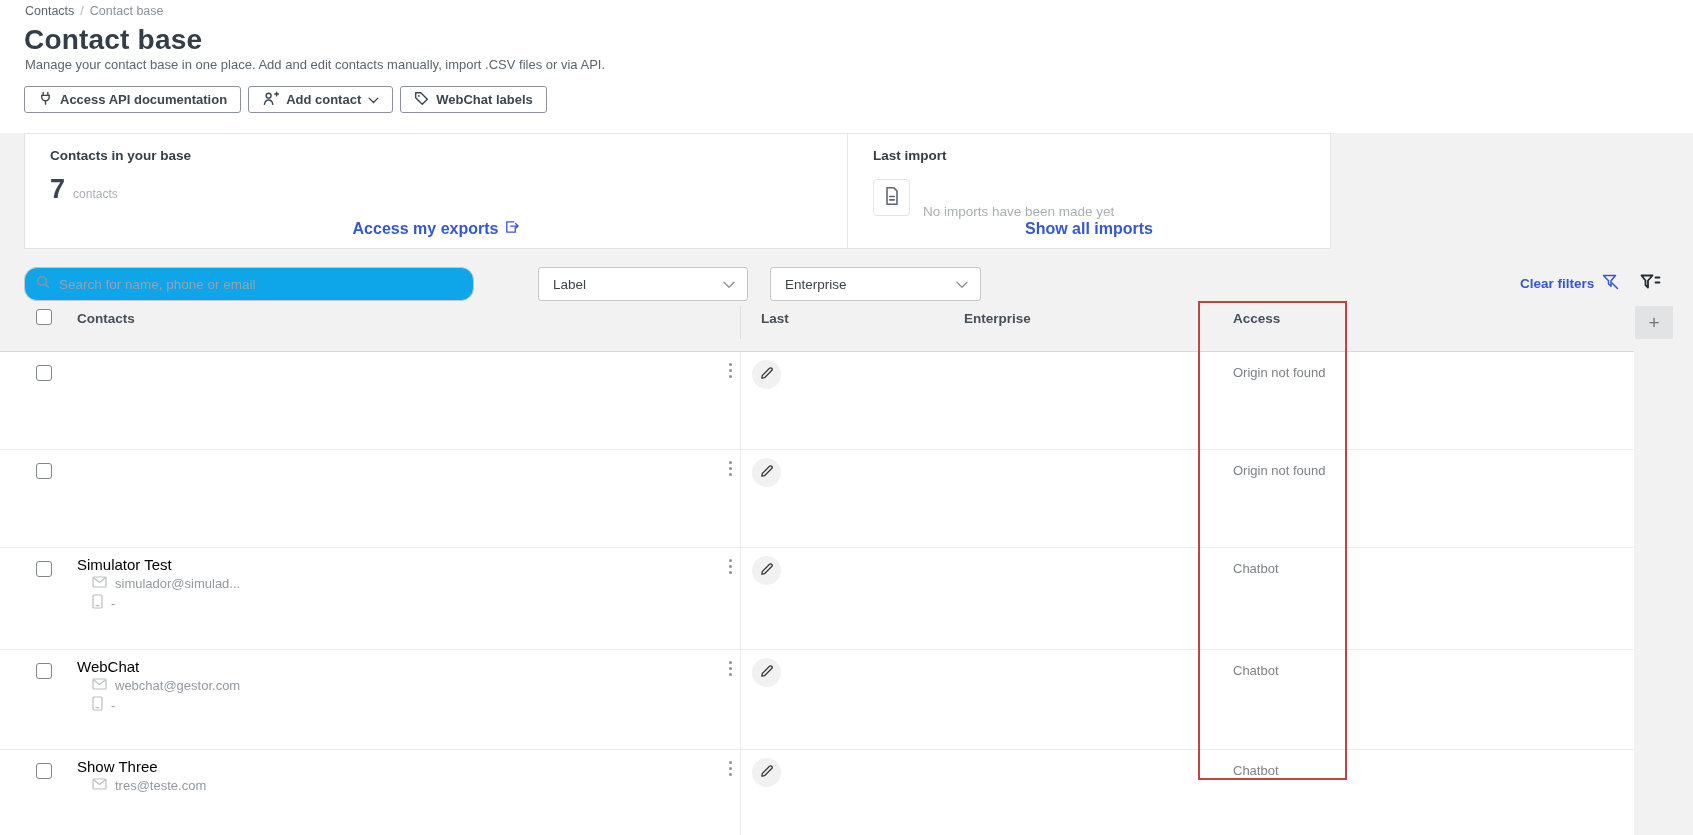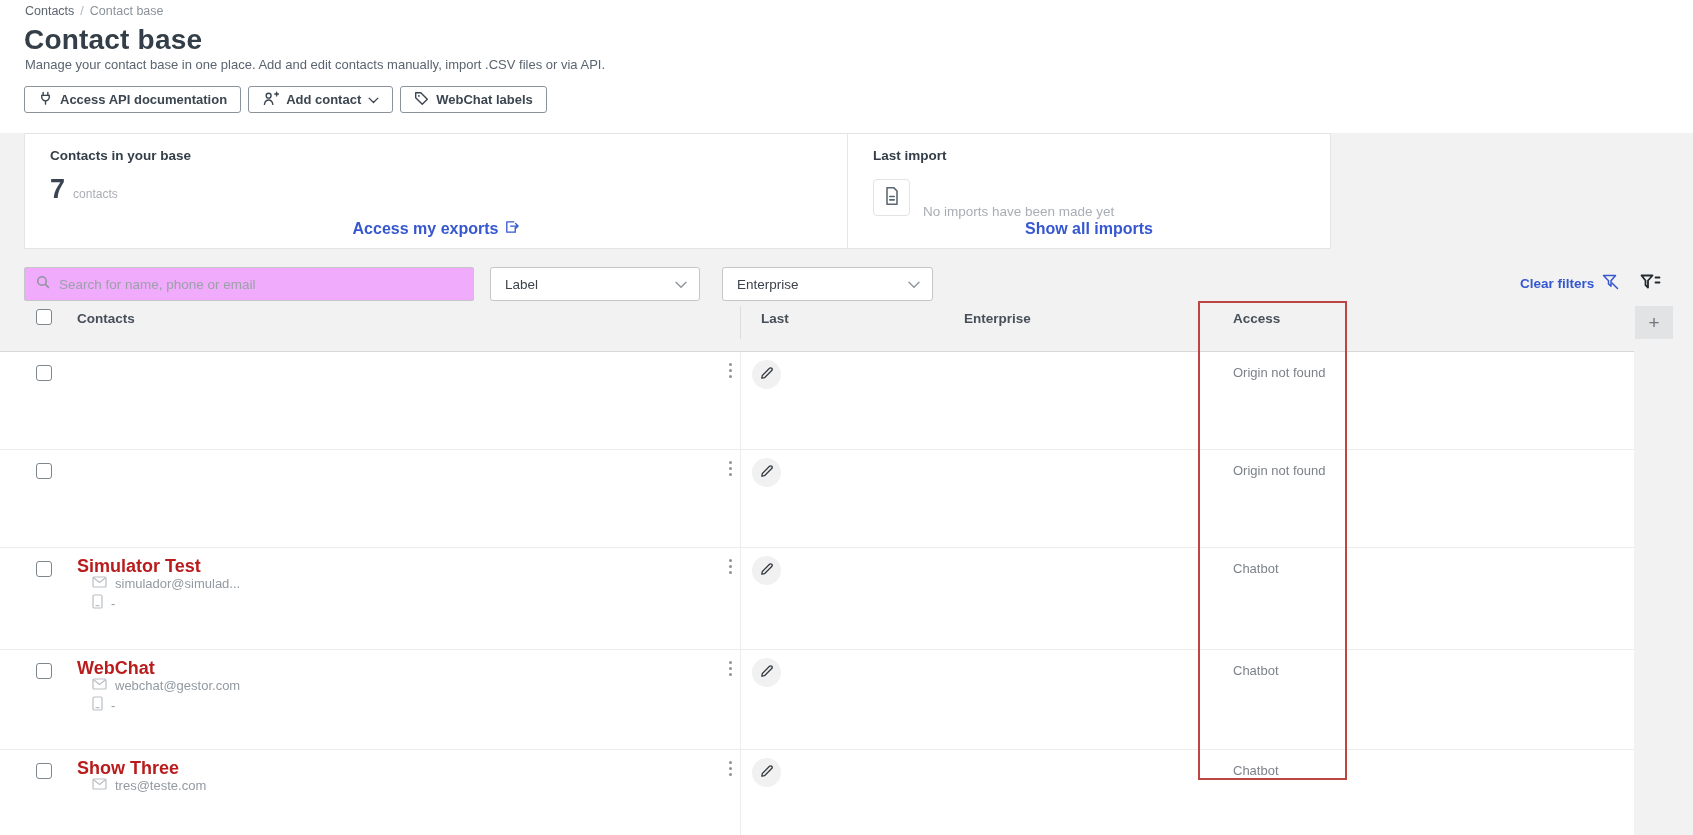--- a/index.html
+++ b/index.html
@@ -44,30 +44,30 @@
     font-size:16px; font-weight:700; color:#3557cf; cursor:pointer;
   }
   .card-link .lnk { display:inline-flex; align-items:center; gap:6px; }
   .import-row { position:absolute; left:25px; top:42px; display:flex; align-items:center; gap:13px; }
   .doc-box { width:37px; height:37px; border:1px solid #e3e3e5; border-radius:4px; background:#fff;
              display:flex; align-items:center; justify-content:center; }
   .import-empty { font-size:13.5px; color:#a9aeb4;margin-top:28px; }
 
   
   .search-box {
-    left:24px; top:267px; width:450px; height:34px; background:#f0abfc;
-    border:1px solid #c5c6c9; border-radius:2px; display:flex; align-items:center; padding:0 11px; gap:9px;
+    left:24px; top:267px; width:450px; height:34px; background:#0ea5e9;
+    border:1px solid #c5c6c9; border-radius:13px; display:flex; align-items:center; padding:0 11px; gap:9px;
   }
   .search-box input { border:none; outline:none; flex:1; font-size:13.5px; color:#3f4650; background:transparent;
                       font-family:"Liberation Sans","DejaVu Sans",sans-serif; }
   .search-box input::placeholder { color:#9aa1a8; }
   .select {
     top:267px; height:34px; background:#fff; border:1px solid #c5c6c9; border-radius:3px;
     display:flex; align-items:center; justify-content:space-between; padding:0 12px 0 14px;
-    font-size:13.5px; color:#3c434b; cursor:pointer;
+    font-size:13.5px; color:#3c434b; cursor:pointer;margin-left:48px;
   }
   .select-label { left:490px; width:210px; }
   .select-enterprise { left:722px; width:211px; }
   .clear-filters { left:1520px; top:274px; display:flex; align-items:center; gap:8px;
                    font-size:13.5px; font-weight:700; color:#3557cf; cursor:pointer; }
   .filter-list-btn { left:1638px; top:272px; width:24px; height:24px; display:flex; align-items:center; justify-content:center; cursor:pointer; }
 
   
   .col-label { top:311px; font-size:13.5px; font-weight:700; color:#474f58; }
   .chk { width:16px; height:16px; background:#fff; border:1.5px solid #7e868e; border-radius:3px; cursor:pointer; }
@@ -75,21 +75,21 @@
   .plus-cell { left:1635px; top:306px; width:38px; height:33px; background:#e2e3e4;
                display:flex; align-items:center; justify-content:center;
                font-size:19px; color:#6f767d; cursor:pointer; }
   .col-divider-header { left:740px; top:306px; width:1px; height:33px; background:#dddddf; }
 
   
   .table-body { left:0; top:339px; width:1634px; height:496px; background:#fff;
                 border-top:1px solid #d8d8da; overflow:hidden;margin-top:12px; }
   .table-row { position:relative; width:100%; border-bottom:1px solid #ececee; }
   .row-chk { position:absolute; left:36px; top:13px; }
-  .contact-name { position:absolute; left:77px; top:8px; font-size:18px; font-weight:700; color:#b91c1c; }
+  .contact-name { position:absolute; left:77px; top:8px; font-size:15px; font-weight:400; color:#000000; }
   .contact-line { position:absolute; left:76px; display:flex; align-items:center; gap:8px;
                   font-size:13px; color:#939aa1;padding-left:16px; }
   .line-email { top:28px; }
   .line-phone { top:46px; }
   .kebab { position:absolute; left:727px; top:9px; display:flex; flex-direction:column; gap:3px; cursor:pointer; padding:2px; }
   .kebab i { width:3px; height:3px; border-radius:50%; background:#8d9298; }
   .pencil-btn { position:absolute; left:752px; top:8px; width:29px; height:29px; border-radius:50%;
                 background:#f1f1f2; display:flex; align-items:center; justify-content:center; cursor:pointer; }
   .col-divider-body { position:absolute; left:740px; top:0; bottom:0; width:1px; background:#ececee; }
   .origin-val { position:absolute; left:1233px; top:13px; font-size:13px; color:#7d8289; }

